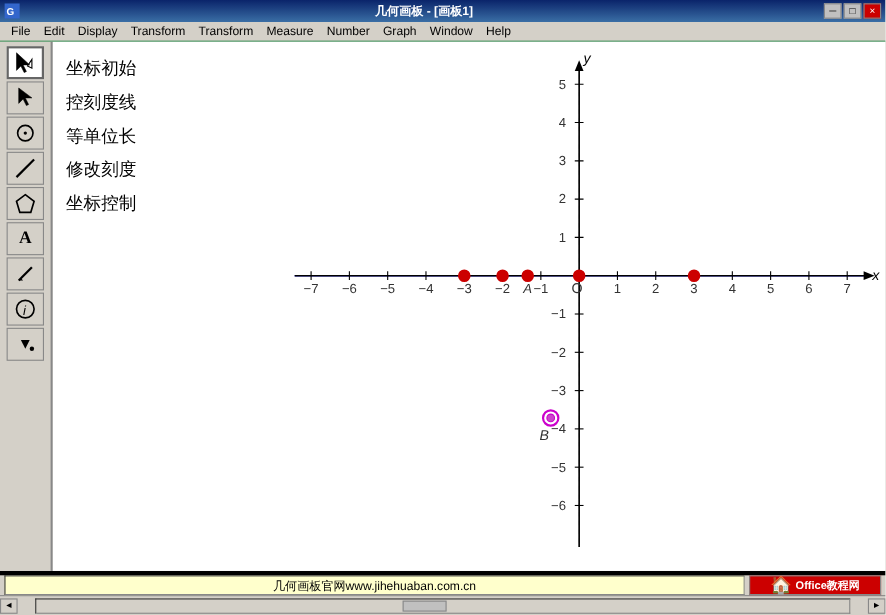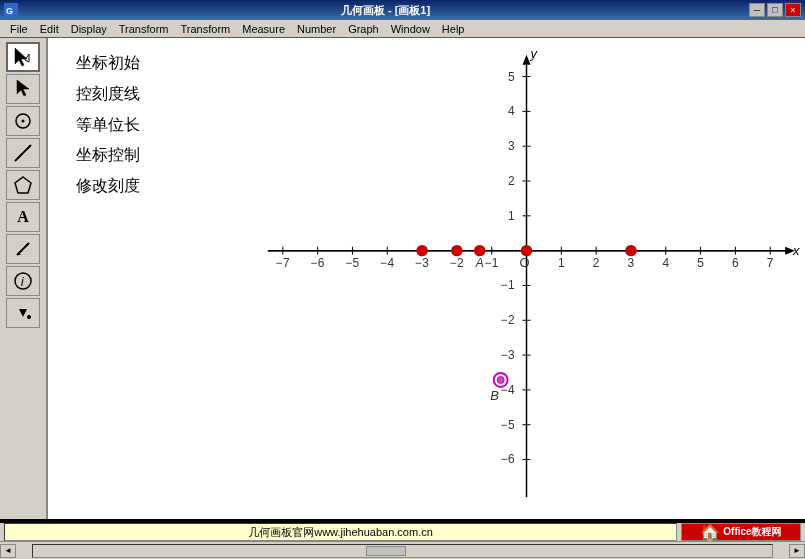--- a/index.html
+++ b/index.html
@@ -119,21 +119,20 @@
       width: 190px;
       padding: 10px 10px;
       font-size: 16px;
       line-height: 1.8;
       color: #000;
     }
     .left-panel-item {
       display: block;
       cursor: pointer;
       padding: 1px 2px;
-      margin-left: 16px;
     }
 
     
     .formula-box {
       position: absolute;
       left: 205px;
       top: 130px;
       font-size: 12px;
       color: #333;
       font-family: 'Times New Roman', serif;
@@ -317,22 +316,22 @@
       </svg>
     </div>
   </div>
 
   <div class="content-area">
 
     <div class="left-panel">
       <span class="left-panel-item">坐标初始</span>
       <span class="left-panel-item">控刻度线</span>
       <span class="left-panel-item">等单位长</span>
+      <span class="left-panel-item">修改刻度</span>
       <span class="left-panel-item">坐标控制</span>
-      <span class="left-panel-item">修改刻度</span>
     </div>
 
     <div class="formula-box">
       <div class="formula-line">
         <span style="font-style:italic;">x</span><sub>A</sub><span> = −1.34</span>
       </div>
       <div class="formula-line">
         <span>5·</span><span style="font-style:italic;">x</span><sub>A</sub><span> + 3 = −3.70</span>
       </div>
     </div>

